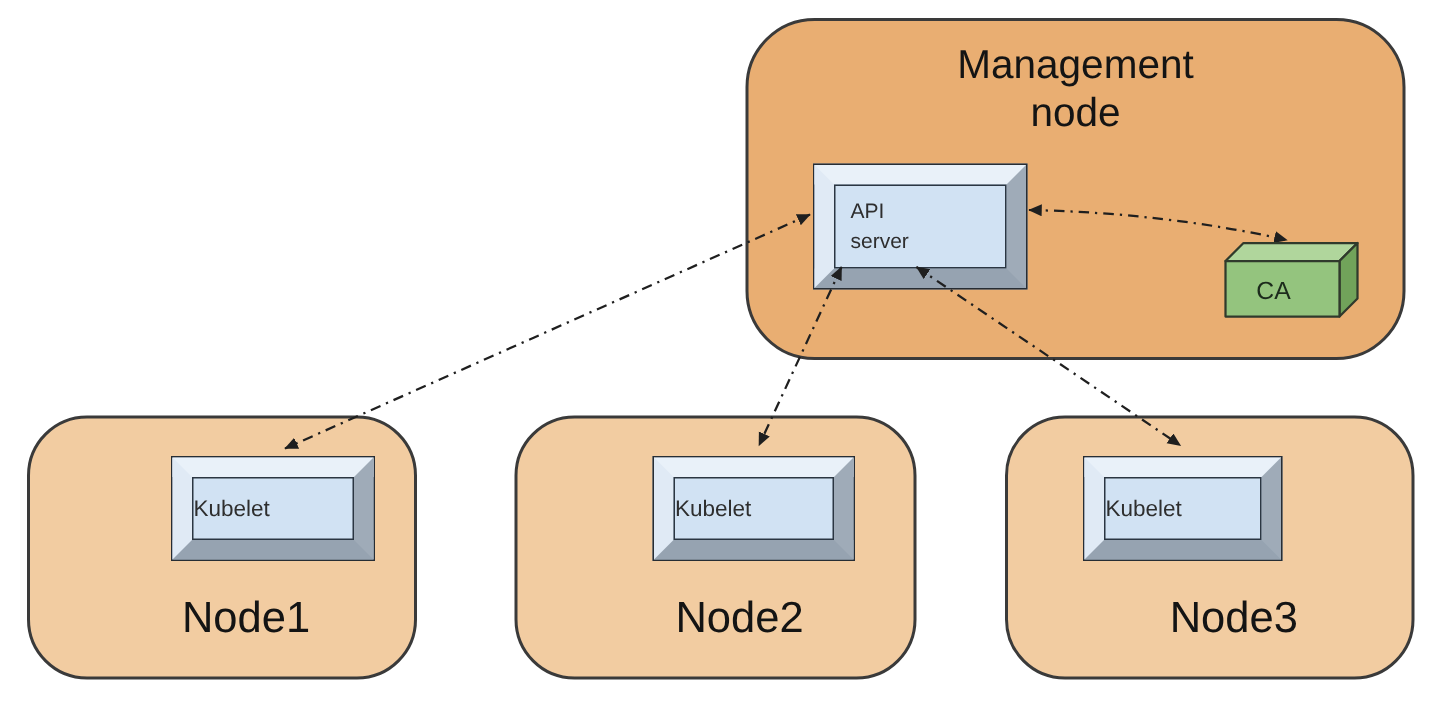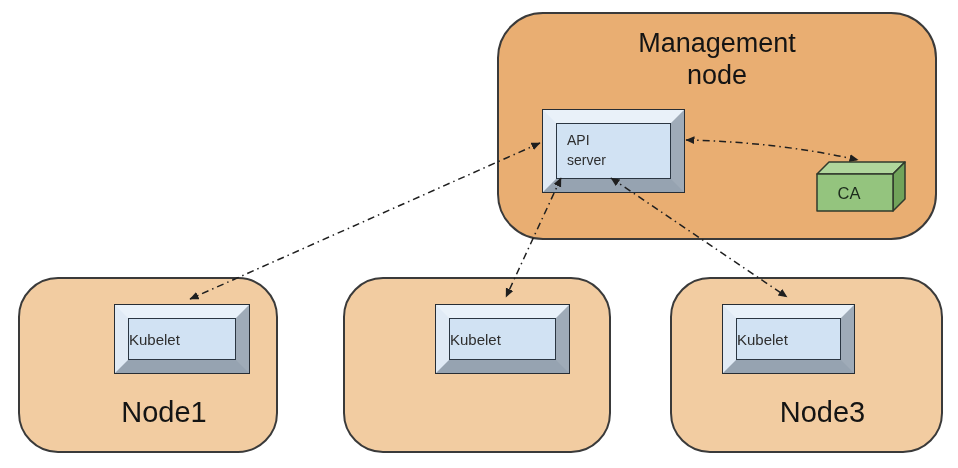--- a/index.html
+++ b/index.html
@@ -73,20 +73,21 @@
   </div>
 
   <div class="group worker worker-2">
     <div class="bevel-box kub-2">
       <div class="bevel">
         <div class="face">
           <span class="boxlabel">Kubelet</span>
         </div>
       </div>
     </div>
+    <div class="node-label">Node2</div>
   </div>
 
   <div class="group worker worker-3">
     <div class="bevel-box kub-3">
       <div class="bevel">
         <div class="face">
           <span class="boxlabel">Kubelet</span>
         </div>
       </div>
     </div>

